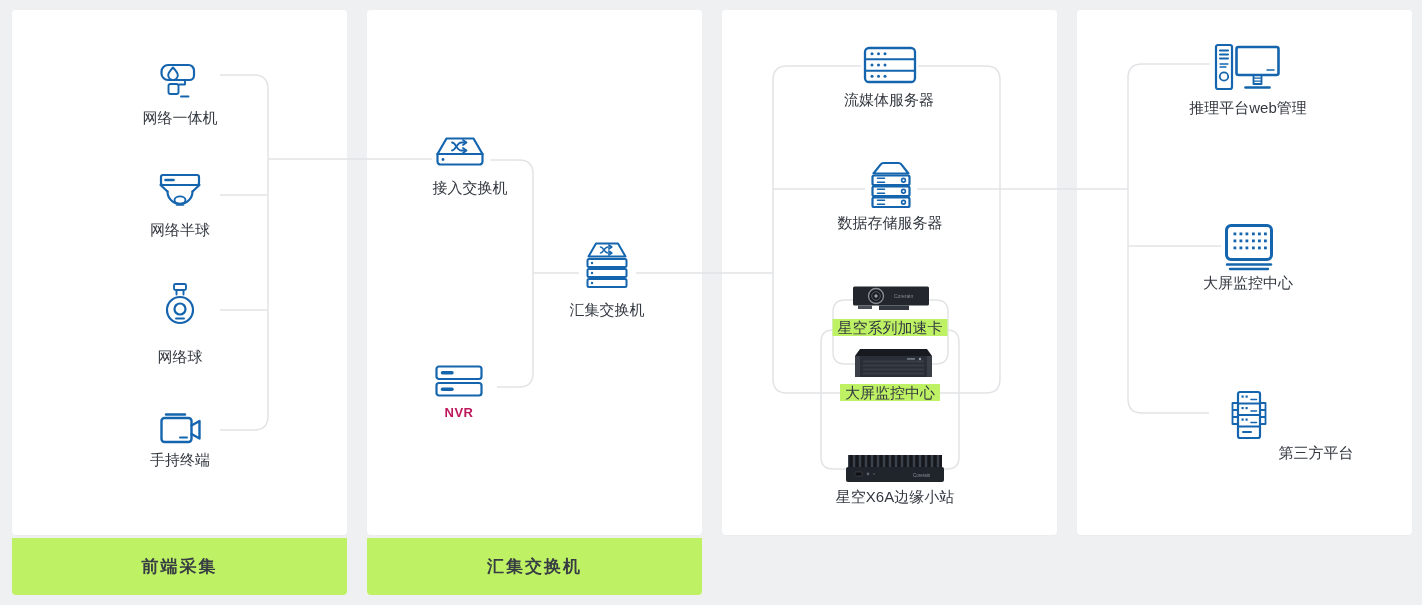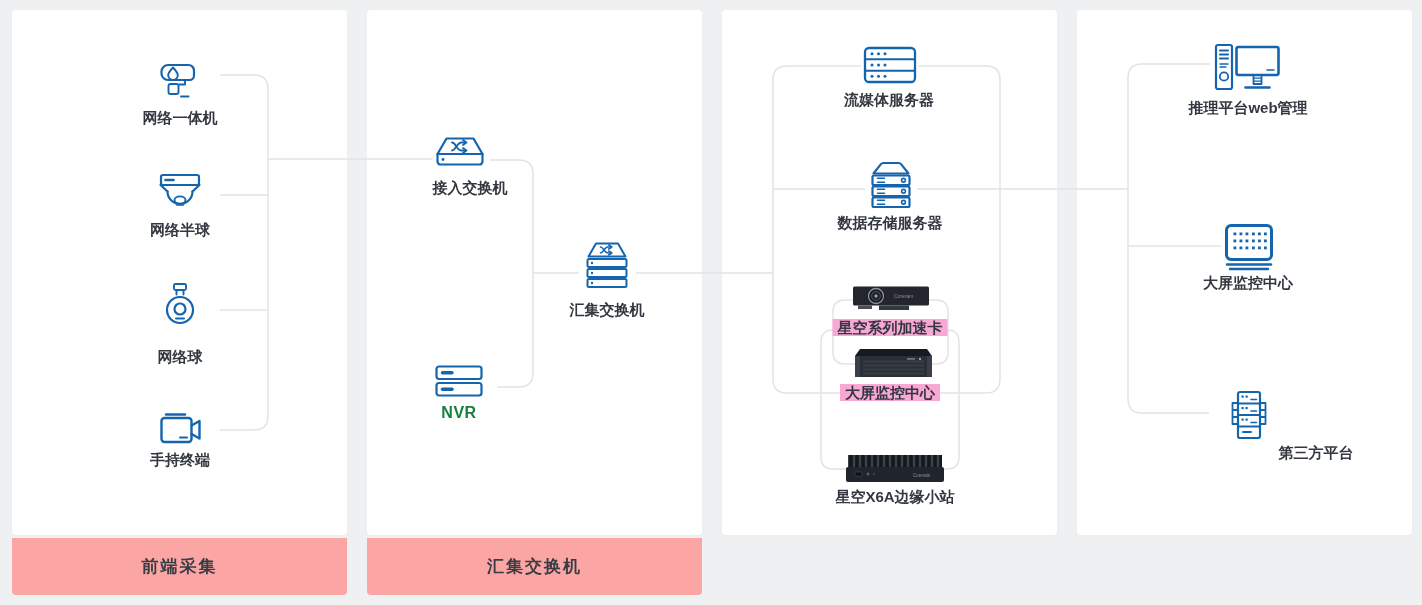--- a/index.html
+++ b/index.html
@@ -9,36 +9,36 @@
     font-family:"Liberation Sans","DejaVu Sans",sans-serif;
   }
   .canvas{position:relative;width:1422px;height:605px;overflow:hidden;}
   .card{
     position:absolute;top:10px;width:335px;height:525px;
     background:#ffffff;border-radius:4px;z-index:1;
     box-shadow:0 1px 2px rgba(0,0,0,0.02);
   }
   .card-footer{
     position:absolute;top:538px;width:335px;height:57px;
-    background:#fca5a5;border-radius:0 0 4px 4px;z-index:1;
+    background:#bef264;border-radius:0 0 4px 4px;z-index:1;
     display:flex;align-items:center;justify-content:center;
   }
   .card-footer span{
     font-size:17px;font-weight:600;letter-spacing:2px;color:#383d44;
   }
   .wires{position:absolute;left:0;top:0;z-index:2;pointer-events:none;}
   .wires path{fill:none;stroke:#e2e3e6;stroke-width:1.5;}
   .icon-wrap{position:absolute;z-index:3;color:#1565ae;line-height:0;}
   .node-label{
     position:absolute;z-index:4;transform:translateX(-50%);
-    font-size:15px;font-weight:700;color:#333840;
+    font-size:15px;font-weight:400;color:#333840;
     white-space:nowrap;line-height:17px;
   }
-  .bg-white{background:#f9a8d4;padding:0 5px;}
-  .nvr-label{font-size:16px;font-weight:600;letter-spacing:0.5px;color:#15803d;}
+  .bg-white{background:#bef264;padding:0 5px;}
+  .nvr-label{font-size:13px;font-weight:600;letter-spacing:0.5px;color:#be185d;}
 </style>
 </head>
 <body>
 
 <div class="canvas">
 
   <div class="card" style="left:12px"></div>
   <div class="card" style="left:367px"></div>
   <div class="card" style="left:722px"></div>
   <div class="card" style="left:1077px"></div>

